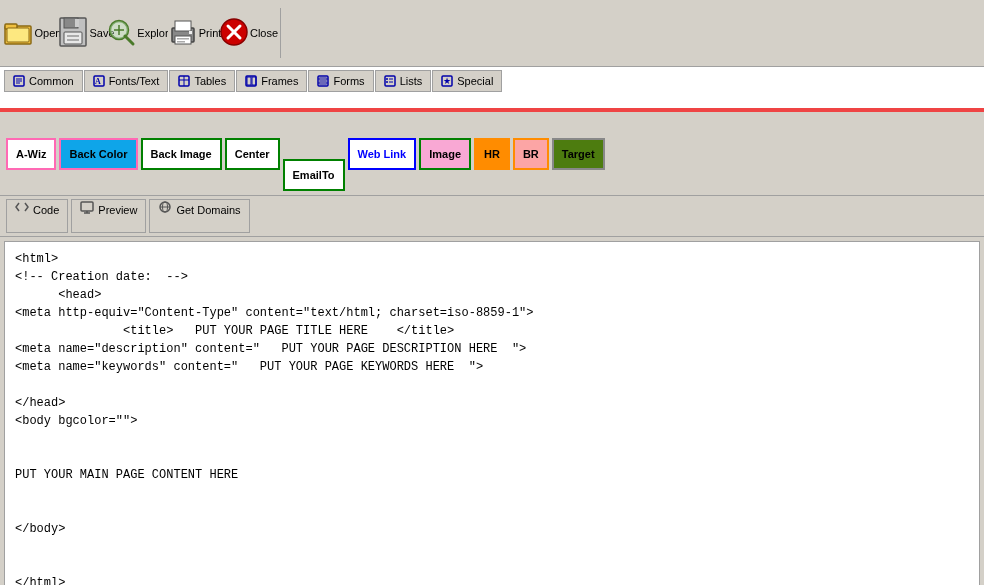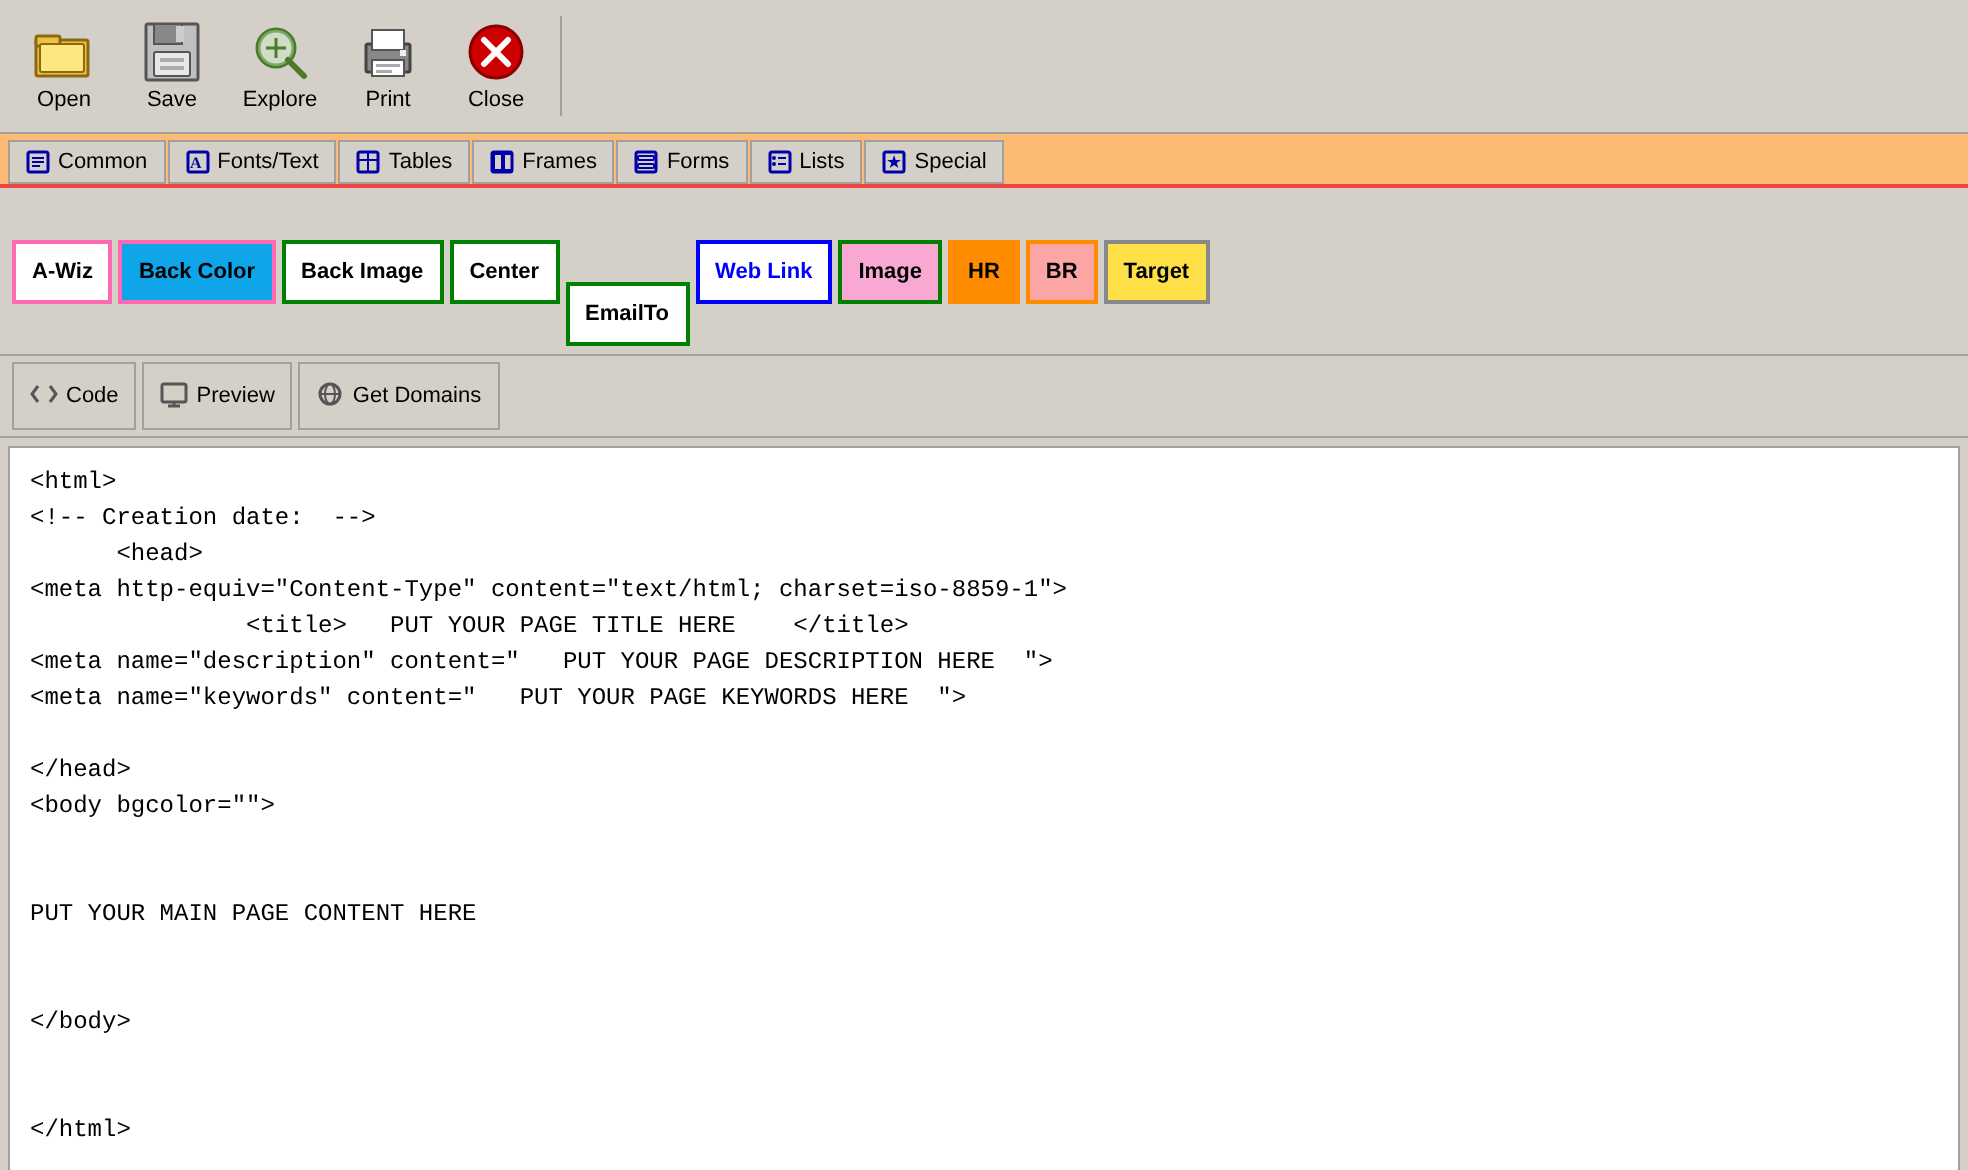--- a/index.html
+++ b/index.html
@@ -9,21 +9,21 @@
     #toolbar {
       display: flex;
       align-items: center;
       background: #d4d0c8;
       padding: 4px 6px;
       border-bottom: 1px solid #a0a0a0;
       gap: 2px;
     }
     .toolbar-btn {
       display: flex;
-      flex-direction: column;
+      flex-direction: row;
       align-items: center;
       justify-content: center;
       width: 52px;
       height: 58px;
       background: #d4d0c8;
       border: 1px solid transparent;
       cursor: pointer;
       font-size: 11px;
       color: #000;
       padding: 3px;
@@ -38,25 +38,25 @@
     }
     .toolbar-separator {
       width: 1px;
       height: 50px;
       background: #a0a0a0;
       margin: 0 4px;
     }
 
     
     #tabs-row {
-      background: #fdba74;
-      padding: 3px 4px 0 4px;
-      display: flex;
-      align-items: center;
-      border-bottom: 2px solid #ef4444;
+      background: #ffffff;
+      padding: 3px 4px 16px 4px;
+      display: flex;
+      align-items: center;
+      border-bottom: 4px solid #ef4444;
       gap: 1px;
     }
     .tab-item {
       display: flex;
       align-items: center;
       padding: 2px 8px;
       font-size: 11px;
       border: 1px solid #a0a0a0;
       background: #d4d0c8;
       cursor: pointer;
@@ -95,21 +95,21 @@
     #bottom-toolbar {
       background: #d4d0c8;
       padding: 3px 6px;
       display: flex;
       align-items: center;
       gap: 3px;
       border-bottom: 1px solid #a0a0a0;
     }
     .bottom-btn {
       display: flex;
-      align-items: center;
+      align-items: flex-end;
       padding: 16px 8px;
       font-size: 11px;
       border: 1px solid #a0a0a0;
       background: #d4d0c8;
       cursor: pointer;
       height: 22px;
     }
 
     
     #editor-area {
@@ -285,21 +285,21 @@
   <button class="sec-btn" style="border-color:#008000; color:#000; background:#fff;margin-top:43px;">EmailTo</button>
 
   <button class="sec-btn" style="border-color:#0000ff; color:#0000ff; background:#fff;">Web Link</button>
 
   <button class="sec-btn" style="border-color:#008000; color:#000; background:#f9a8d4;">Image</button>
 
   <button class="sec-btn" style="border-color:#ff8c00; color:#000; background:#ff8c00;">HR</button>
 
   <button class="sec-btn" style="border-color:#ff8c00; color:#000; background:#fca5a5;">BR</button>
 
-  <button class="sec-btn" style="border-color:#888; color:#000; background:#fde047;">Target</button>
+  <button class="sec-btn" style="border-color:#888; color:#000; background:#4d7c0f;">Target</button>
 </div>
 
 <div id="bottom-toolbar">
   <button class="bottom-btn">
     <span style="margin-right:4px;">
       <svg width="14" height="14" viewBox="0 0 14 14">
           <polyline points="4,3 1,7 4,11" stroke="#555" stroke-width="1.5" fill="none"></polyline>
           <polyline points="10,3 13,7 10,11" stroke="#555" stroke-width="1.5" fill="none"></polyline>
         </svg>
     </span>

